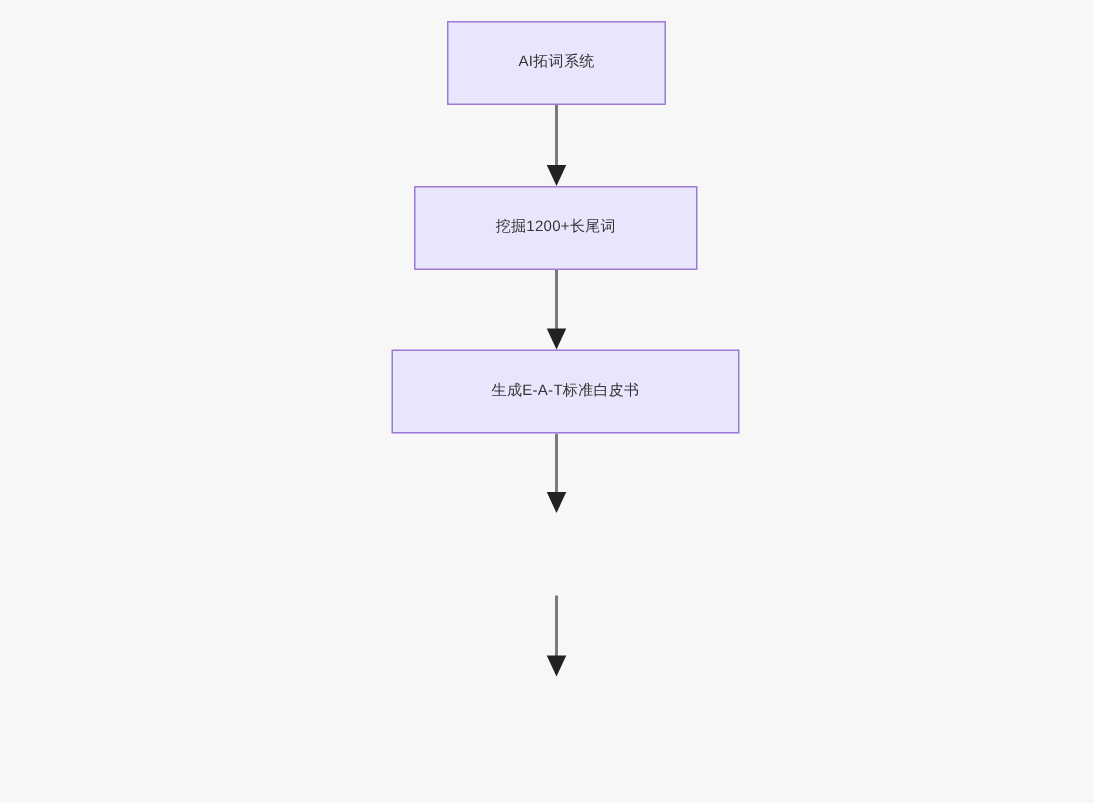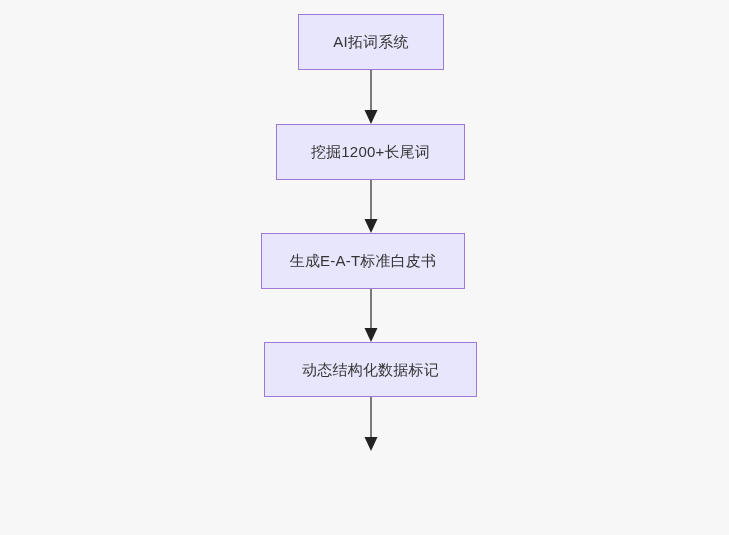--- a/index.html
+++ b/index.html
@@ -23,21 +23,21 @@
     box-sizing: border-box;
     background: #e8e6fc;
     border: 1px solid #9e7ad6;
     border-radius: 0;
     display: flex;
     align-items: center;
     justify-content: center;
   }
   .node-label {
     color: #333333;
-    font-size: 15px;
+    font-size: 10px;
     line-height: 1.2;
     letter-spacing: 0.2px;
     white-space: nowrap;
     text-align: center;
   }
   .edge {
     position: absolute;
     left: 0;
     top: 0;
     width: 729px;
@@ -79,22 +79,19 @@
   </svg>
 
   <div class="node" style="left:298px; top:14px; width:146px; height:56px;">
     <span class="node-label">AI拓词系统</span>
   </div>
 
   <div class="node" style="left:276px; top:124px; width:189px; height:56px;">
     <span class="node-label">挖掘1200+长尾词</span>
   </div>
 
-  <div class="node" style="left:261px; top:233px; width:204px; height:56px;">
+  <div class="node" style="left:261px; top:233px; width:232px; height:56px;">
     <span class="node-label">生成E-A-T标准白皮书</span>
   </div>
 
-  <div class="node" style="left:264px; top:342px; width:213px; height:55px;">
-    <span class="node-label">动态结构化数据标记</span>
-  </div>
 
 
 </div>
 
 </body></html>

